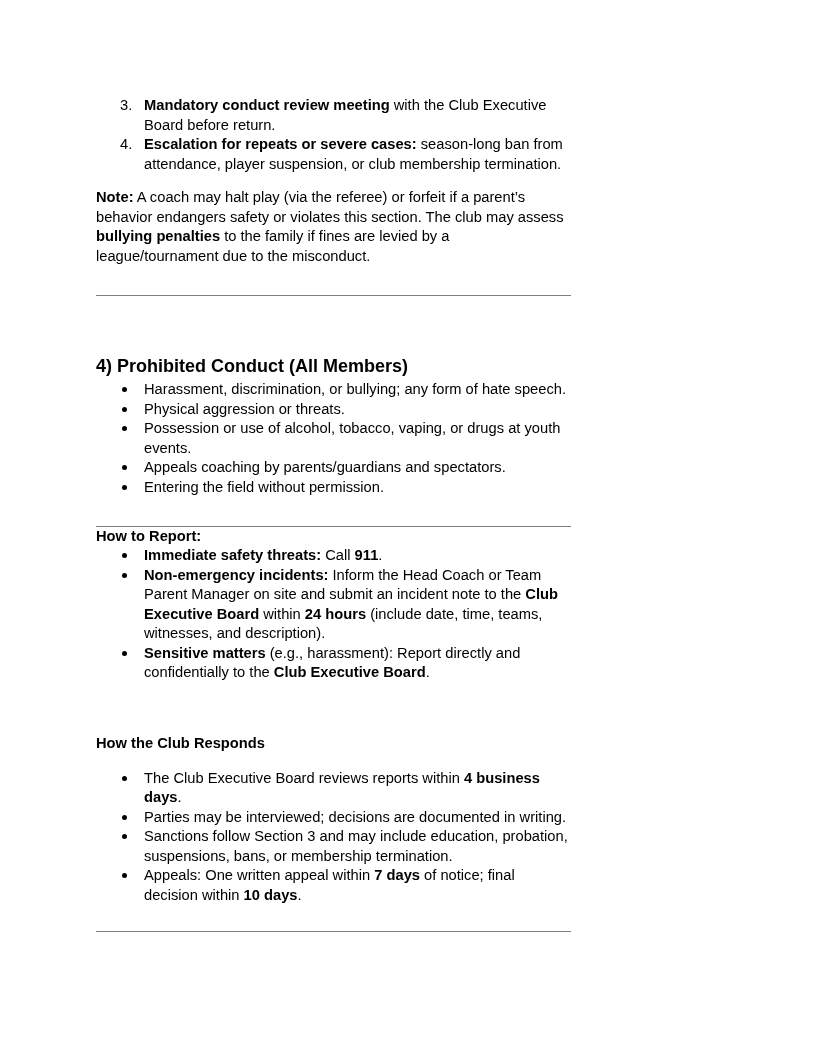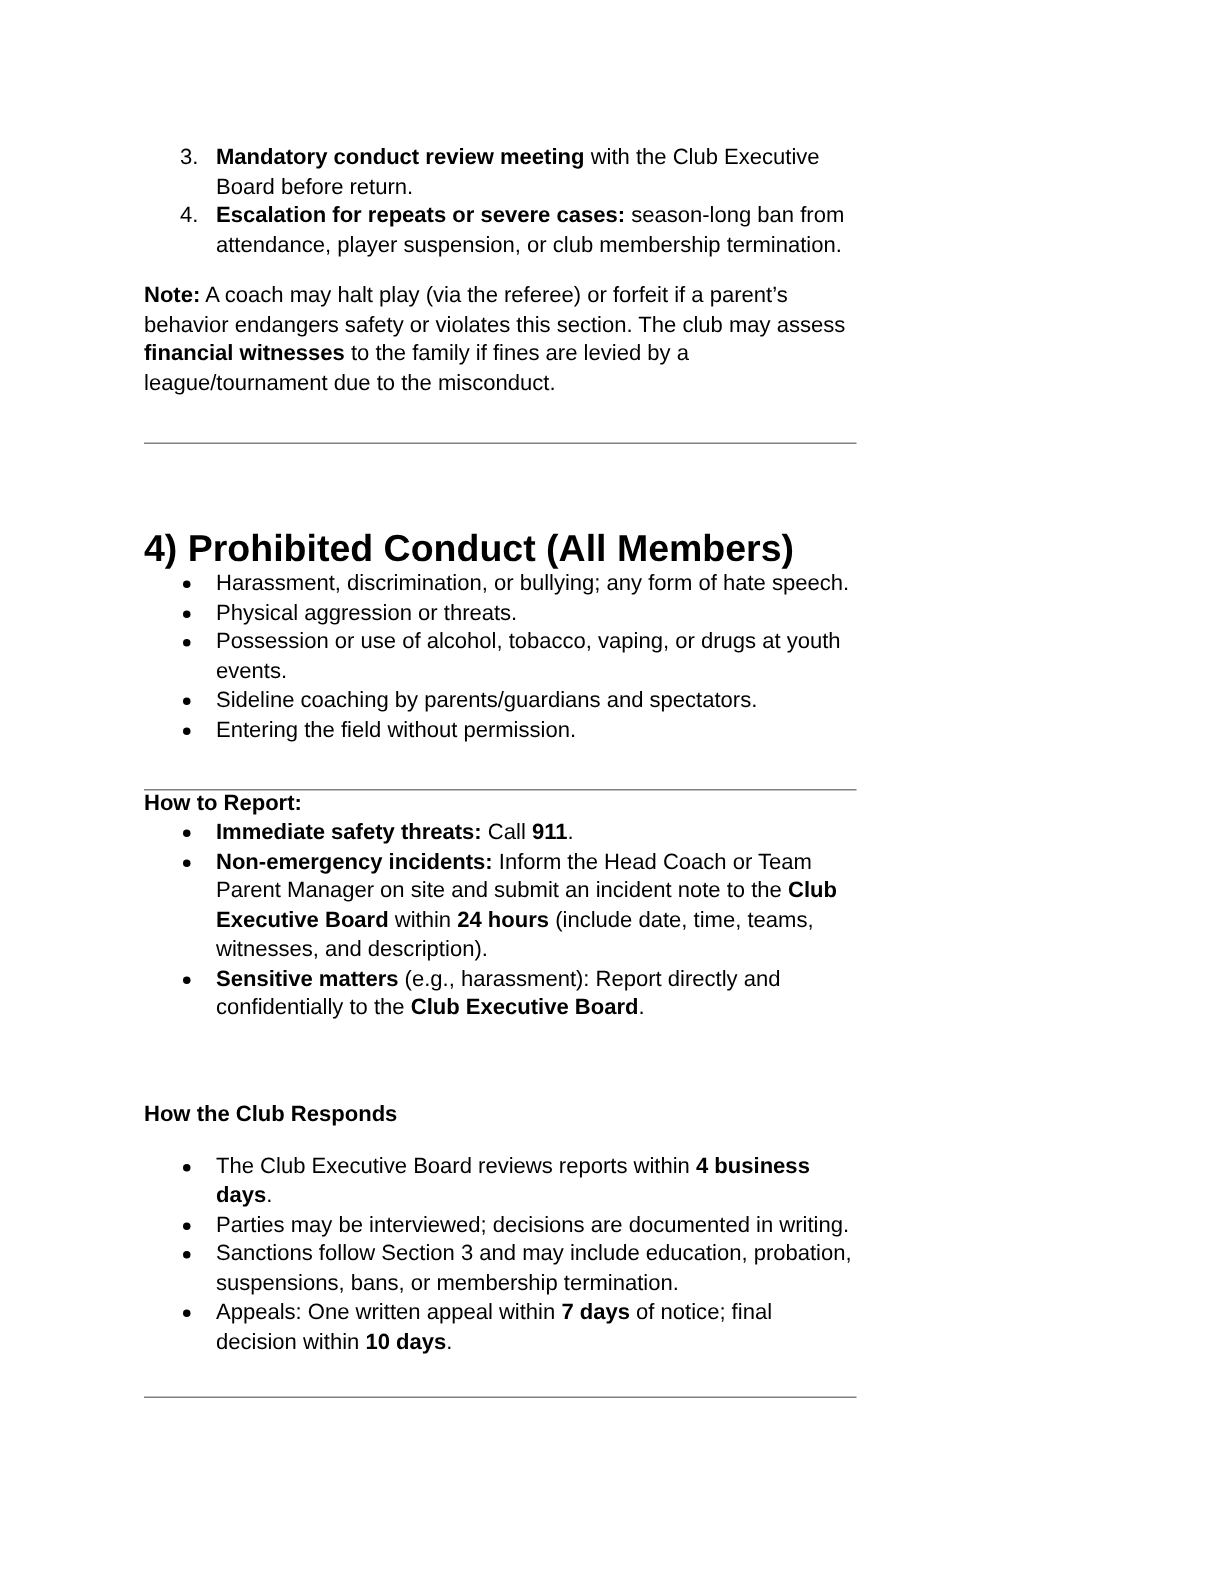--- a/index.html
+++ b/index.html
@@ -47,21 +47,21 @@
     position:absolute;
     left:26px;
     top:7px;
     width:5px;
     height:5px;
     border-radius:50%;
     background:var(--text);
   }
 
   .doc-heading{
-    font-size:25px;
+    font-size:18px;
     line-height:26px;
     font-weight:700;
   }
   .bold-label{font-weight:700;}
 
   .divider{
     border:none;
     border-top:1px solid var(--divider);
     height:0;
     margin:0;
@@ -83,31 +83,31 @@
 </head>
 <body>
 
 <div class="page">
 
   <ol class="doc-list" id="conduct-numbered-list" style="counter-reset: li-num 2;">
       <li><span class="b">Mandatory conduct review meeting</span><span> with the Club Executive Board before return.</span></li>
       <li><span class="b">Escalation for repeats or severe cases:</span><span> season-long ban from attendance, player suspension, or club membership termination.</span></li>
     </ol>
 
-  <p id="note-para"><span class="b">Note:</span><span> A coach may halt play (via the referee) or forfeit if a parent’s behavior endangers safety or violates this section. The club may assess </span><span class="b">financial witnesses</span><span> to the family if fines are levied by a league/tournament due to the misconduct.</span></p>
+  <p id="note-para"><span class="b">Note:</span><span> A coach may halt play (via the referee) or forfeit if a parent’s behavior endangers safety or violates this section. The club may assess </span><span class="b">bullying penalties</span><span> to the family if fines are levied by a league/tournament due to the misconduct.</span></p>
 
   <hr class="divider" id="divider-1">
 
   <h2 class="doc-heading" id="section4-heading">4) Prohibited Conduct (All Members)</h2>
 
   <ul class="doc-list" id="prohibited-list">
       <li><span>Harassment, discrimination, or bullying; any form of hate speech.</span></li>
       <li><span>Physical aggression or threats.</span></li>
       <li><span>Possession or use of alcohol, tobacco, vaping, or drugs at youth events.</span></li>
-      <li><span>Sideline coaching by parents/guardians and spectators.</span></li>
+      <li><span>Appeals coaching by parents/guardians and spectators.</span></li>
       <li><span>Entering the field without permission.</span></li>
     </ul>
 
   <hr class="divider" id="divider-2">
 
 
   <p class="bold-label" id="how-to-report-label">How to Report:</p>
 
   <ul class="doc-list" id="report-list">
       <li><span class="b">Immediate safety threats:</span><span> Call </span><span class="b">911</span><span>.</span></li>

